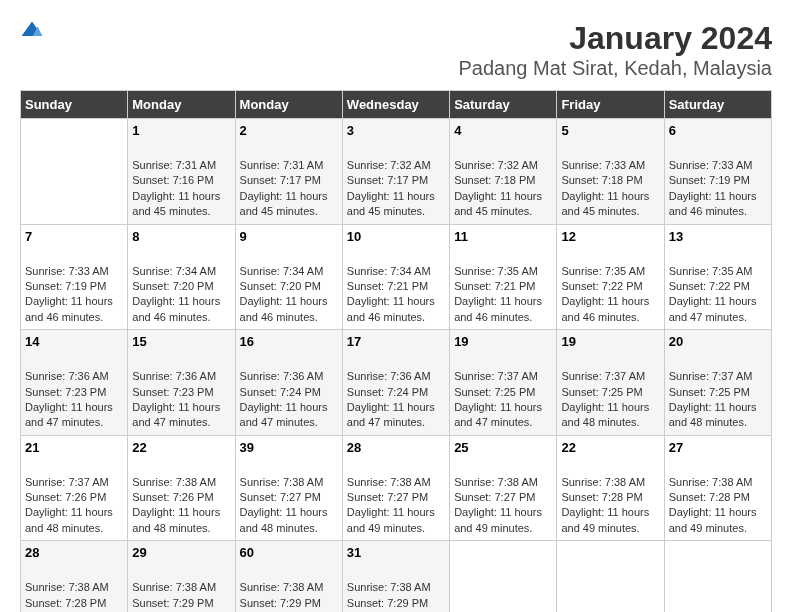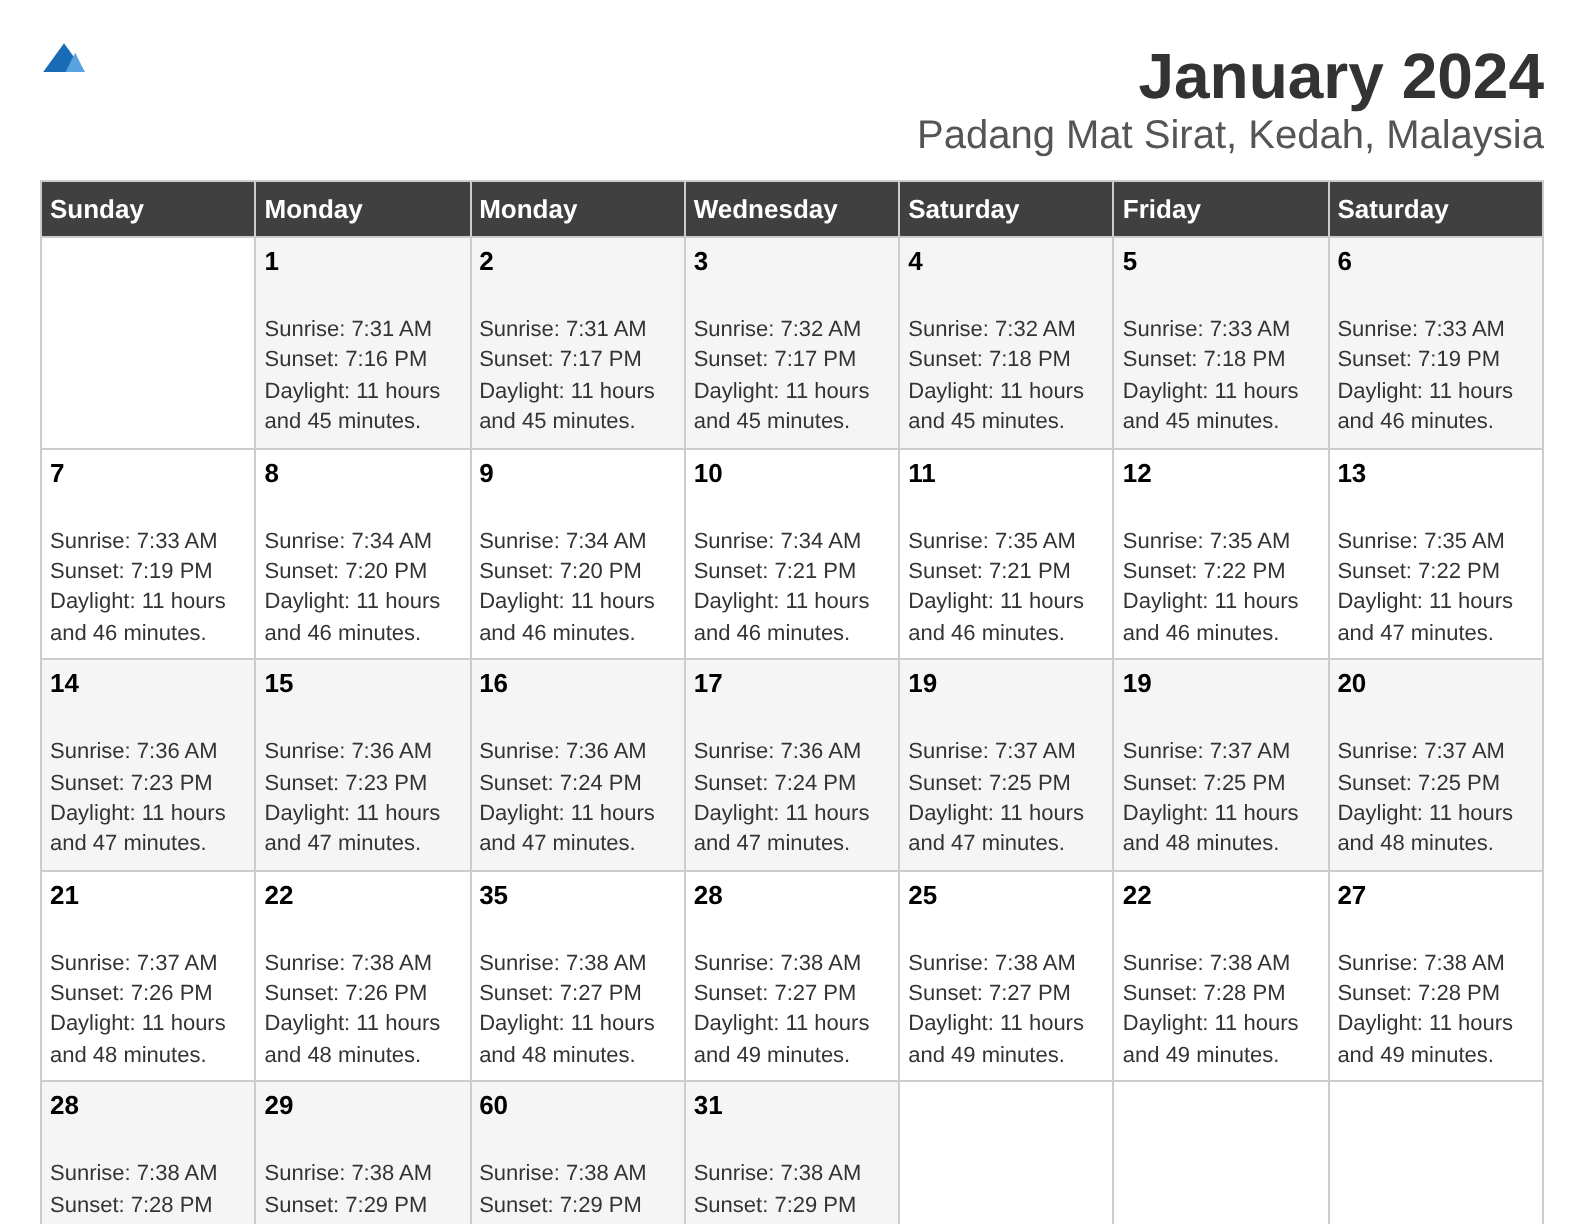--- a/index.html
+++ b/index.html
@@ -264,21 +264,21 @@
 and 48 minutes.</div>
         </td>
         <td>
           <span class="day-num">22</span>
           <div class="day-info" style="white-space: pre-line;">Sunrise: 7:38 AM
 Sunset: 7:26 PM
 Daylight: 11 hours
 and 48 minutes.</div>
         </td>
         <td>
-          <span class="day-num">35</span>
+          <span class="day-num">39</span>
           <div class="day-info" style="white-space: pre-line;">Sunrise: 7:38 AM
 Sunset: 7:27 PM
 Daylight: 11 hours
 and 48 minutes.</div>
         </td>
         <td>
           <span class="day-num">28</span>
           <div class="day-info" style="white-space: pre-line;">Sunrise: 7:38 AM
 Sunset: 7:27 PM
 Daylight: 11 hours

